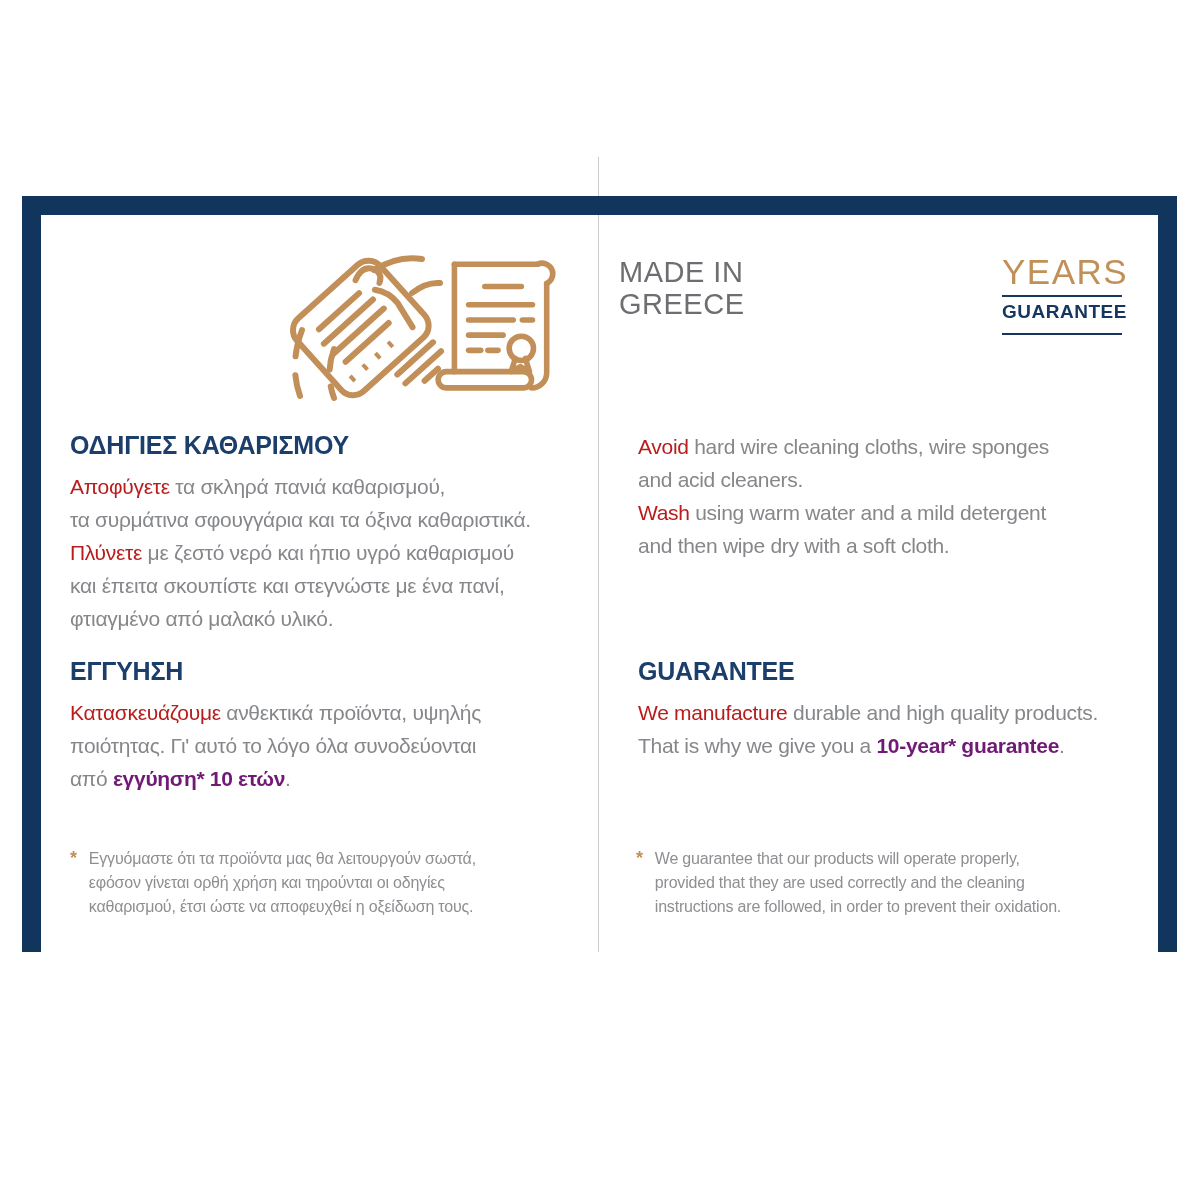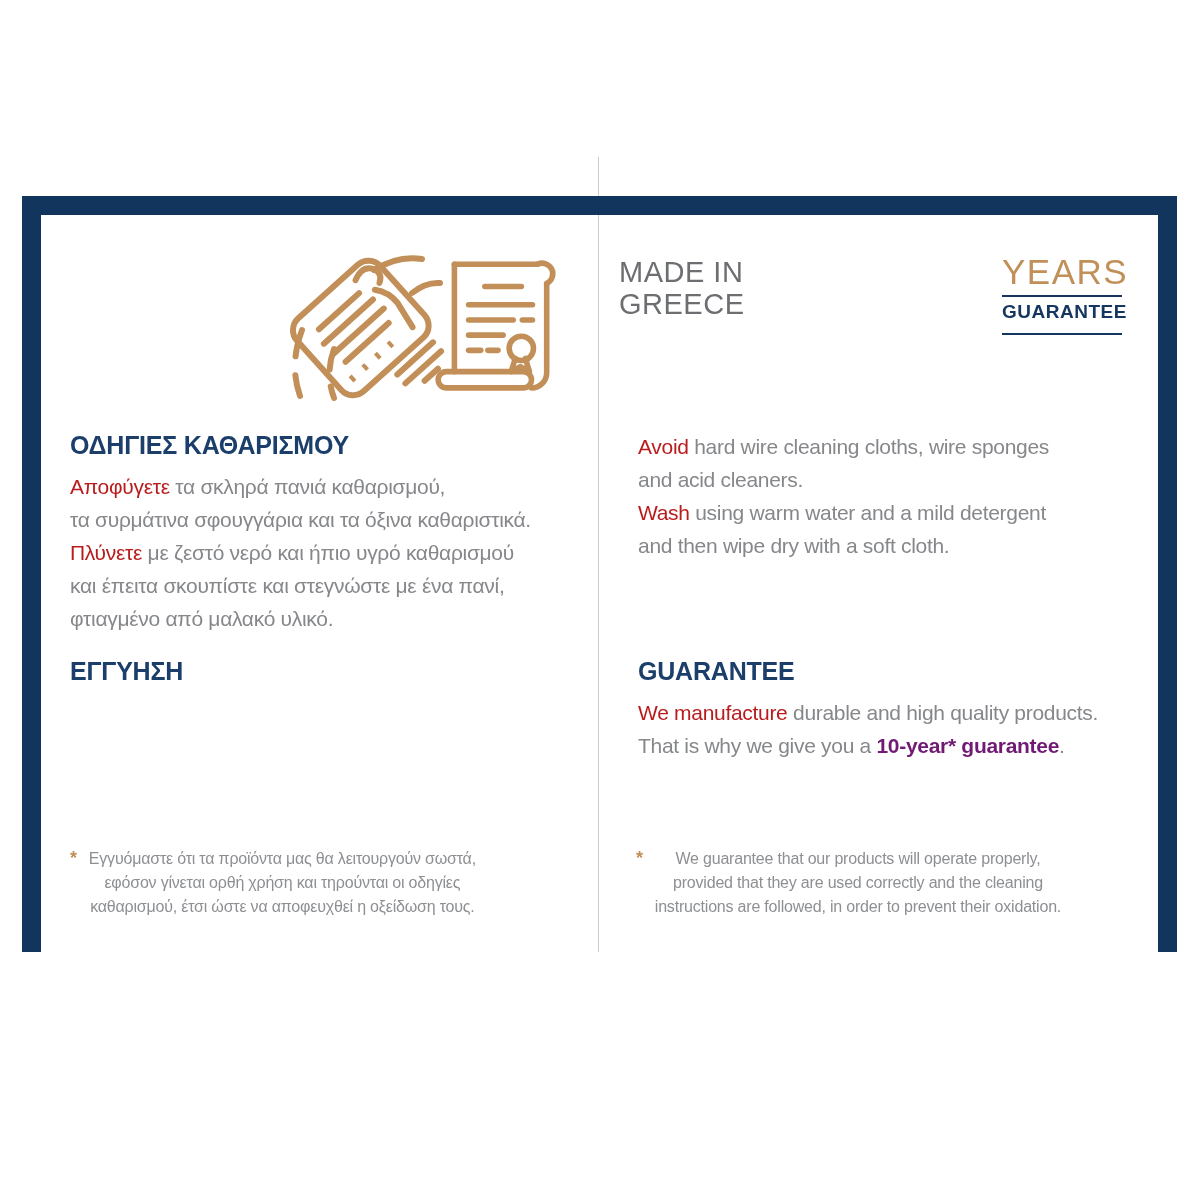--- a/index.html
+++ b/index.html
@@ -126,21 +126,21 @@
   }
   .fn-gr { left: 70px;  top: 847px; width: 520px; }
   .fn-en { left: 636px; top: 847px; width: 508px; }
   .fn-mark {
     color: #c19058;
     font-weight: bold;
     font-size: 18px;
     line-height: 22px;
     flex: 0 0 auto;
   }
-  .fn-text { white-space: pre-line; text-align: center; }
+  .fn-text { white-space: pre-line; }
 
   
   .brand {
     position: absolute;
     left: 1034px;
     top: 956px;
     display: flex;
     align-items: flex-start;
   }
   .brand-name {
@@ -226,20 +226,23 @@
       <h2 class="sec-heading">ΟΔΗΓΙΕΣ ΚΑΘΑΡΙΣΜΟΥ</h2>
       <p class="sec-body"><span class="lead">Αποφύγετε</span><span> τα σκληρά πανιά καθαρισμού,
 τα συρμάτινα σφουγγάρια και τα όξινα καθαριστικά.
 </span><span class="lead">Πλύνετε</span><span> με ζεστό νερό και ήπιο υγρό καθαρισμού
 και έπειτα σκουπίστε και στεγνώστε με ένα πανί,
 φτιαγμένο από μαλακό υλικό.</span></p>
     </div>
 
     <div class="sec sec-guar-gr">
       <h2 class="sec-heading">ΕΓΓΥΗΣΗ</h2>
+      <p class="sec-body"><span class="lead">Κατασκευάζουμε</span><span> ανθεκτικά προϊόντα, υψηλής
+ποιότητας. Γι' αυτό το λόγο όλα συνοδεύονται
+από </span><span class="hl">εγγύηση* 10 ετών</span><span>.</span></p>
     </div>
 
     <div class="footnote fn-gr">
       <span class="fn-mark">*</span>
       <span class="fn-text">Εγγυόμαστε ότι τα προϊόντα μας θα λειτουργούν σωστά,
 εφόσον γίνεται ορθή χρήση και τηρούνται οι οδηγίες
 καθαρισμού, έτσι ώστε να αποφευχθεί η οξείδωση τους.</span>
     </div>
 
     <div class="sec sec-clean-en">

